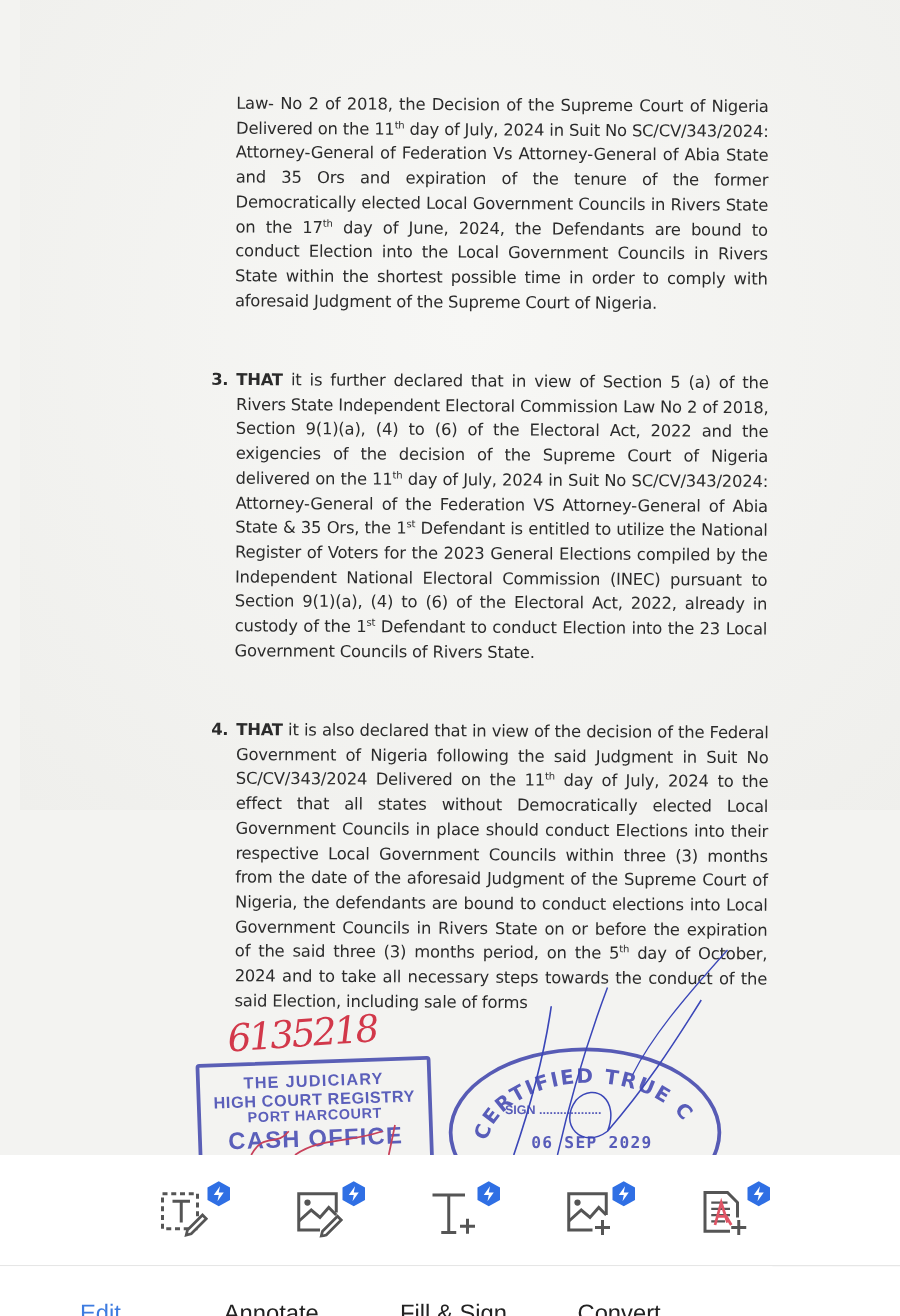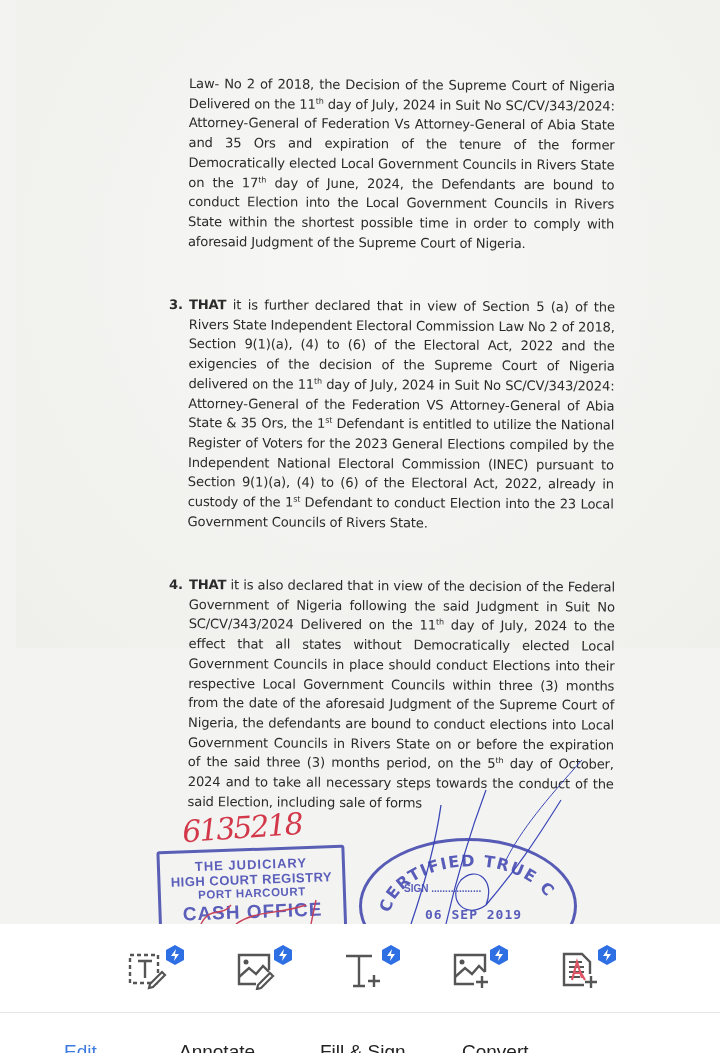--- a/index.html
+++ b/index.html
@@ -126,21 +126,21 @@
     <div class="stamp-ctc">
       <svg width="212" height="130" viewBox="0 0 212 130">
         <defs>
           <path id="arcPath" d="M 28 72 A 82 52 0 0 1 188 62"></path>
         </defs>
         <text font-family="DejaVu Sans, sans-serif" font-size="16" font-weight="bold" fill="#4b50b5" letter-spacing="1.5">
           <textPath href="#arcPath">CERTIFIED TRUE COPY</textPath>
         </text>
       </svg>
       <div class="sign">SIGN ..................</div>
-      <div class="date">06 SEP 2019</div>
+      <div class="date">06 SEP 2029</div>
     </div>
 
     <svg class="signature" width="720" height="924">
       <path d="M 425 805 C 420 840, 410 880, 395 924" stroke="#3a46b8" stroke-width="1.3" fill="none"></path>
       <path d="M 470 790 C 455 830, 440 880, 430 924" stroke="#3a46b8" stroke-width="1.2" fill="none"></path>
       <path d="M 545 800 C 520 840, 500 870, 470 905 C 450 920, 430 900, 445 880 C 460 865, 480 880, 470 905" stroke="#3a46b8" stroke-width="1.2" fill="none"></path>
       <path d="M 566 760 C 530 800, 505 830, 490 860" stroke="#3a46b8" stroke-width="1" fill="none"></path>
       <path d="M 185 924 C 195 905, 205 918, 215 905 M 220 924 C 240 910, 260 915, 290 905 M 295 924 L 300 900" stroke="#c8405a" stroke-width="1.4" fill="none"></path>
     </svg>
   </div>

